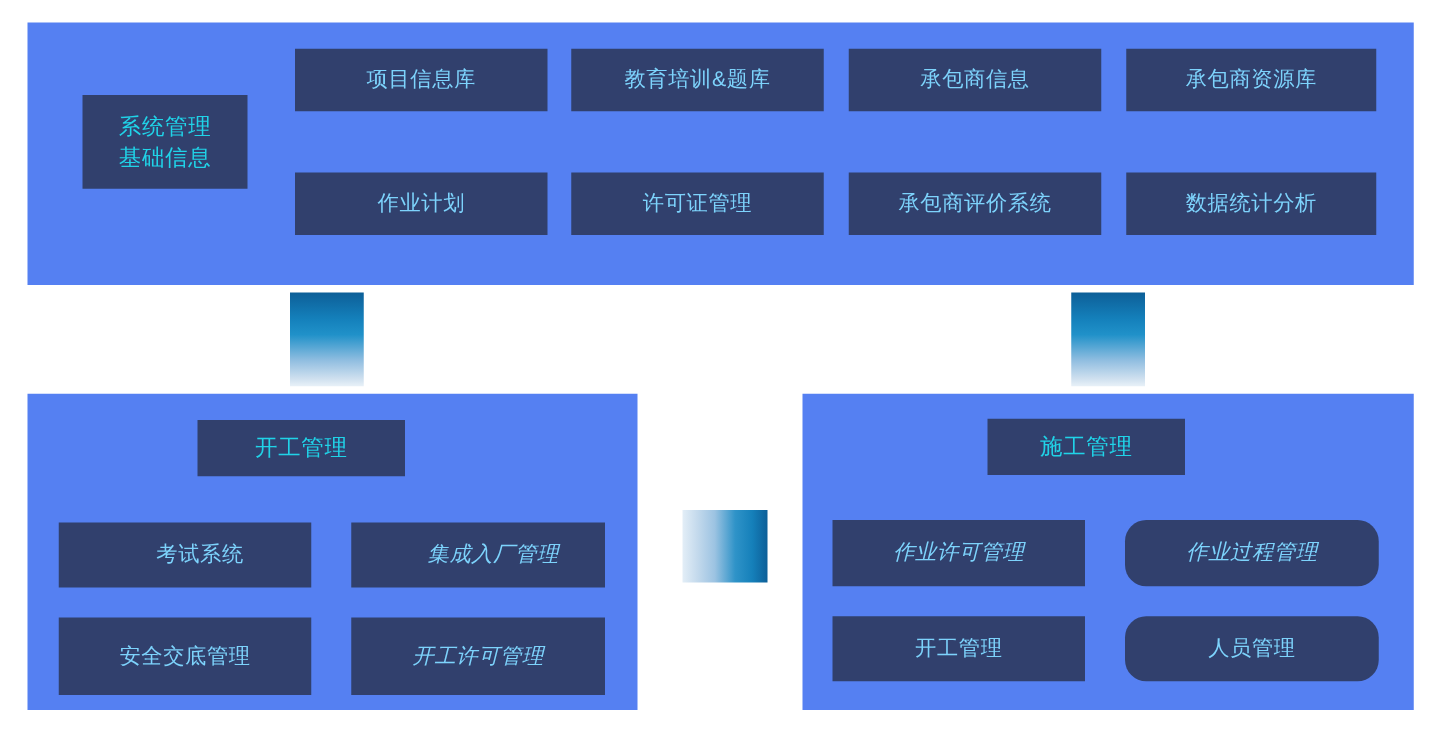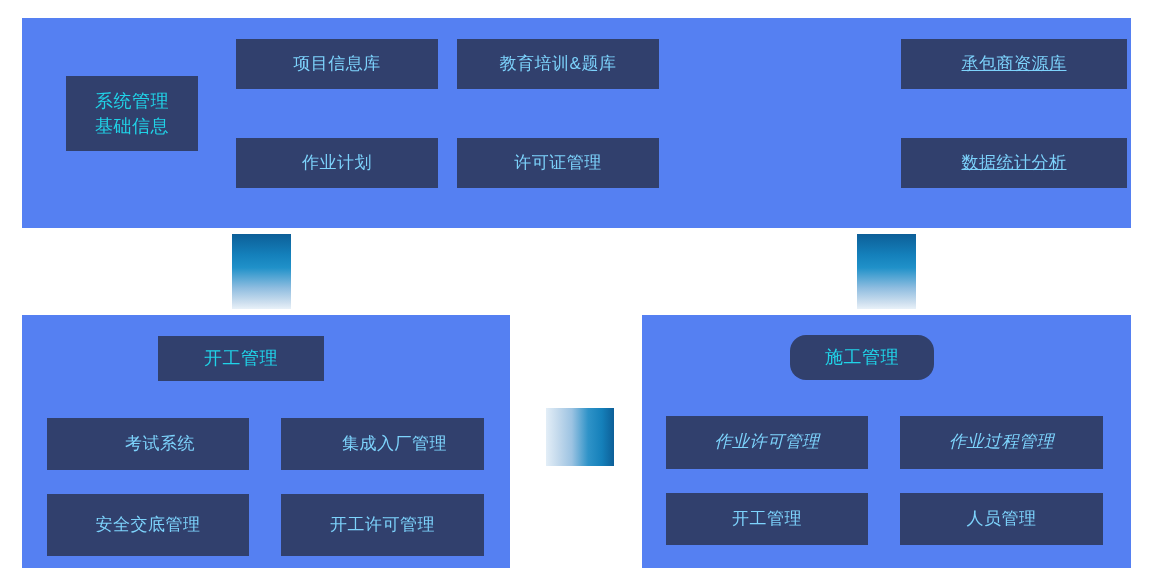--- a/index.html
+++ b/index.html
@@ -52,58 +52,57 @@
     left: 44px;
     top: 58px;
     width: 132px;
     height: 75px;
   }
   .top-r1 { top: 21px; height: 50px; }
   .top-r2 { top: 120px; height: 50px; }
   .top-c1 { left: 214px; width: 202px; }
   .top-c2 { left: 435px; width: 202px; }
   .top-c3 { left: 657px; width: 202px; }
-  .top-c4 { left: 879px; width: 226px; text-decoration: underline; }
+  .top-c4 { left: 879px; width: 200px; }
 
   
   #panel-start {
     left: 22px;
     top: 315px;
     width: 488px;
     height: 253px;
   }
   #tile-start-header {
     left: 136px;
     top: 21px;
     width: 166px;
     height: 45px;
   }
   .bl-r1 { top: 103px; height: 52px; padding-left: 24px; }
   .bl-r2 { top: 179px; height: 62px; }
   .bl-c1 { left: 25px; width: 202px; }
-  .bl-c2 { left: 259px; width: 203px; }
+  .bl-c2 { left: 259px; width: 203px; font-style: italic; }
 
   
   #panel-build {
     left: 642px;
     top: 315px;
     width: 489px;
     height: 253px;
   }
   #tile-build-header {
     left: 148px;
     top: 20px;
-    width: 144px;
+    width: 158px;
     height: 45px;
-    border-radius: 16px;
   }
   .br-r1 { top: 101px; height: 53px; font-style: italic; }
   .br-r2 { top: 178px; height: 52px; }
   .br-c1 { left: 24px; width: 202px; }
-  .br-c2 { left: 258px; width: 203px; }
+  .br-c2 { left: 258px; width: 203px; border-radius: 17px; }
 
   
   .connector {
     position: absolute;
   }
   .connector-v {
     background: linear-gradient(to bottom,
         #0d5f98 0%,
         #1480bb 28%,
         #2091c9 45%,
@@ -142,24 +141,26 @@
 </head>
 <body>
 
 <div class="panel" id="panel-top">
 
   <div class="tile header" id="tile-sys-root">系统管理
 基础信息</div>
 
   <div class="tile top-r1 top-c1">项目信息库</div>
   <div class="tile top-r1 top-c2">教育培训&amp;题库</div>
+  <div class="tile top-r1 top-c3">承包商信息</div>
   <div class="tile top-r1 top-c4">承包商资源库</div>
 
   <div class="tile top-r2 top-c1">作业计划</div>
   <div class="tile top-r2 top-c2">许可证管理</div>
+  <div class="tile top-r2 top-c3">承包商评价系统</div>
   <div class="tile top-r2 top-c4">数据统计分析</div>
 </div>
 
 <div class="connector connector-v" id="connector-left"></div>
 <div class="connector connector-v" id="connector-right"></div>
 <div class="connector connector-h" id="connector-middle"></div>
 
 <div class="panel" id="panel-start">
 
   <div class="tile header" id="tile-start-header">开工管理</div>

